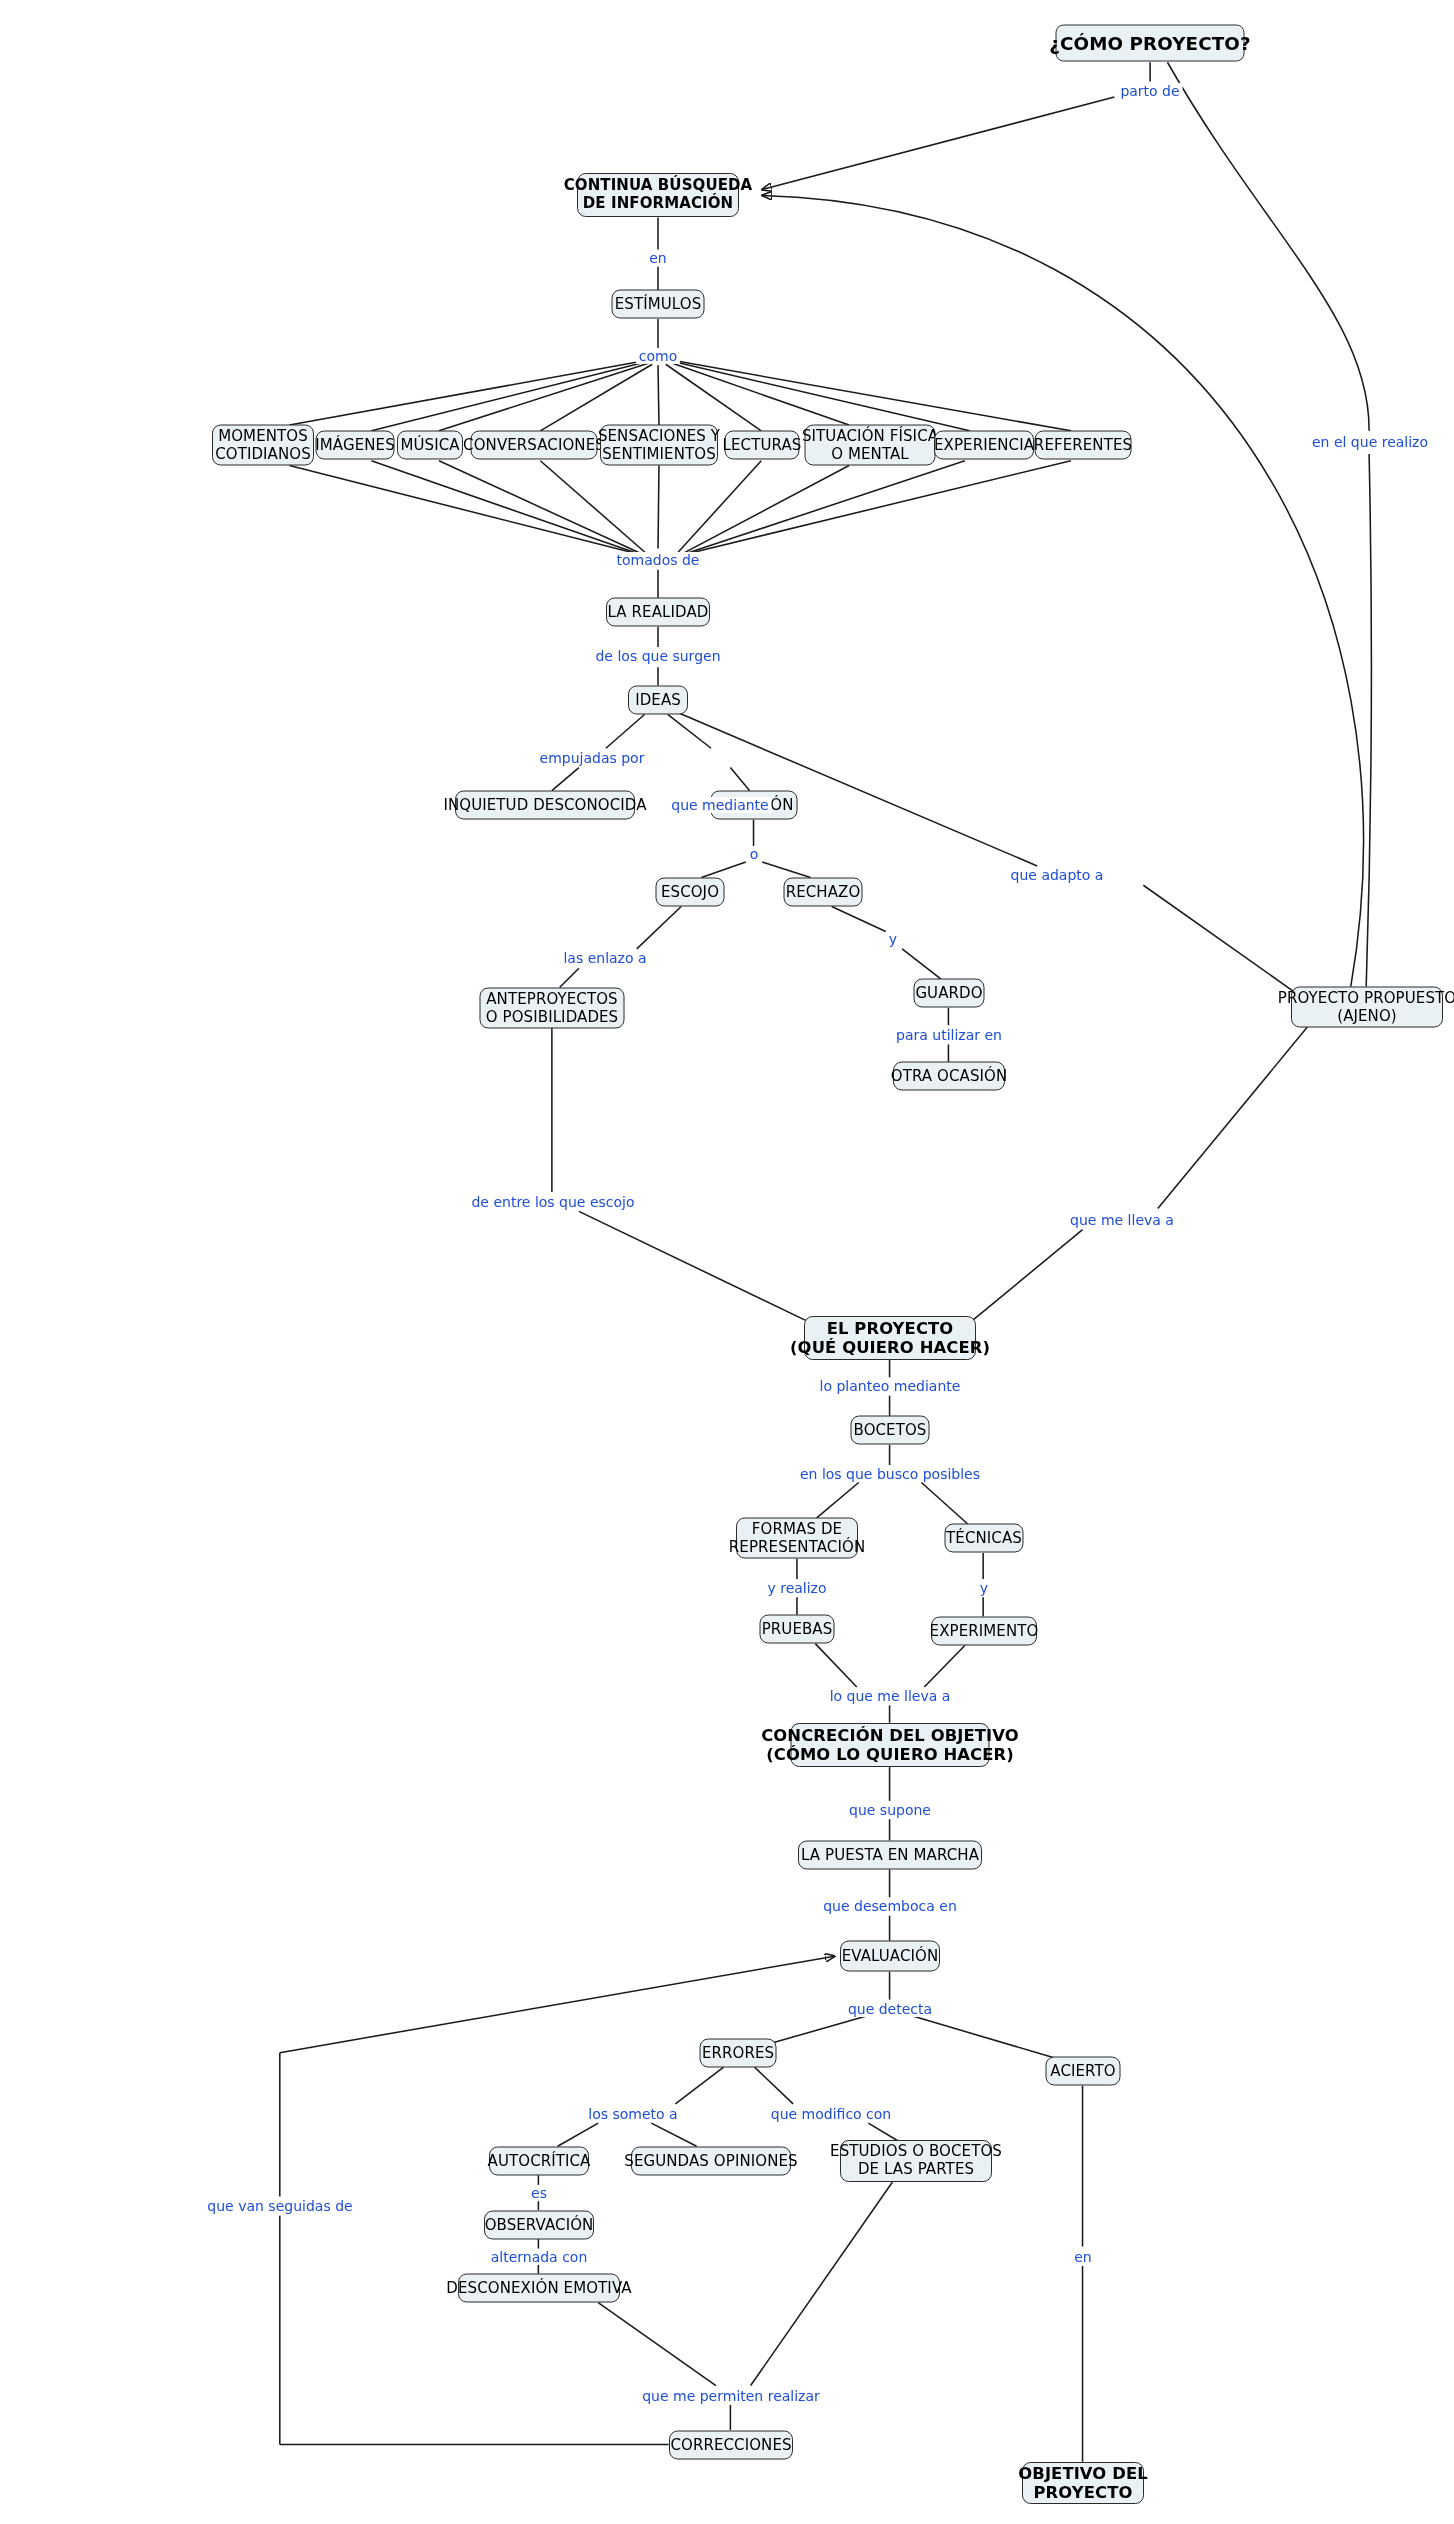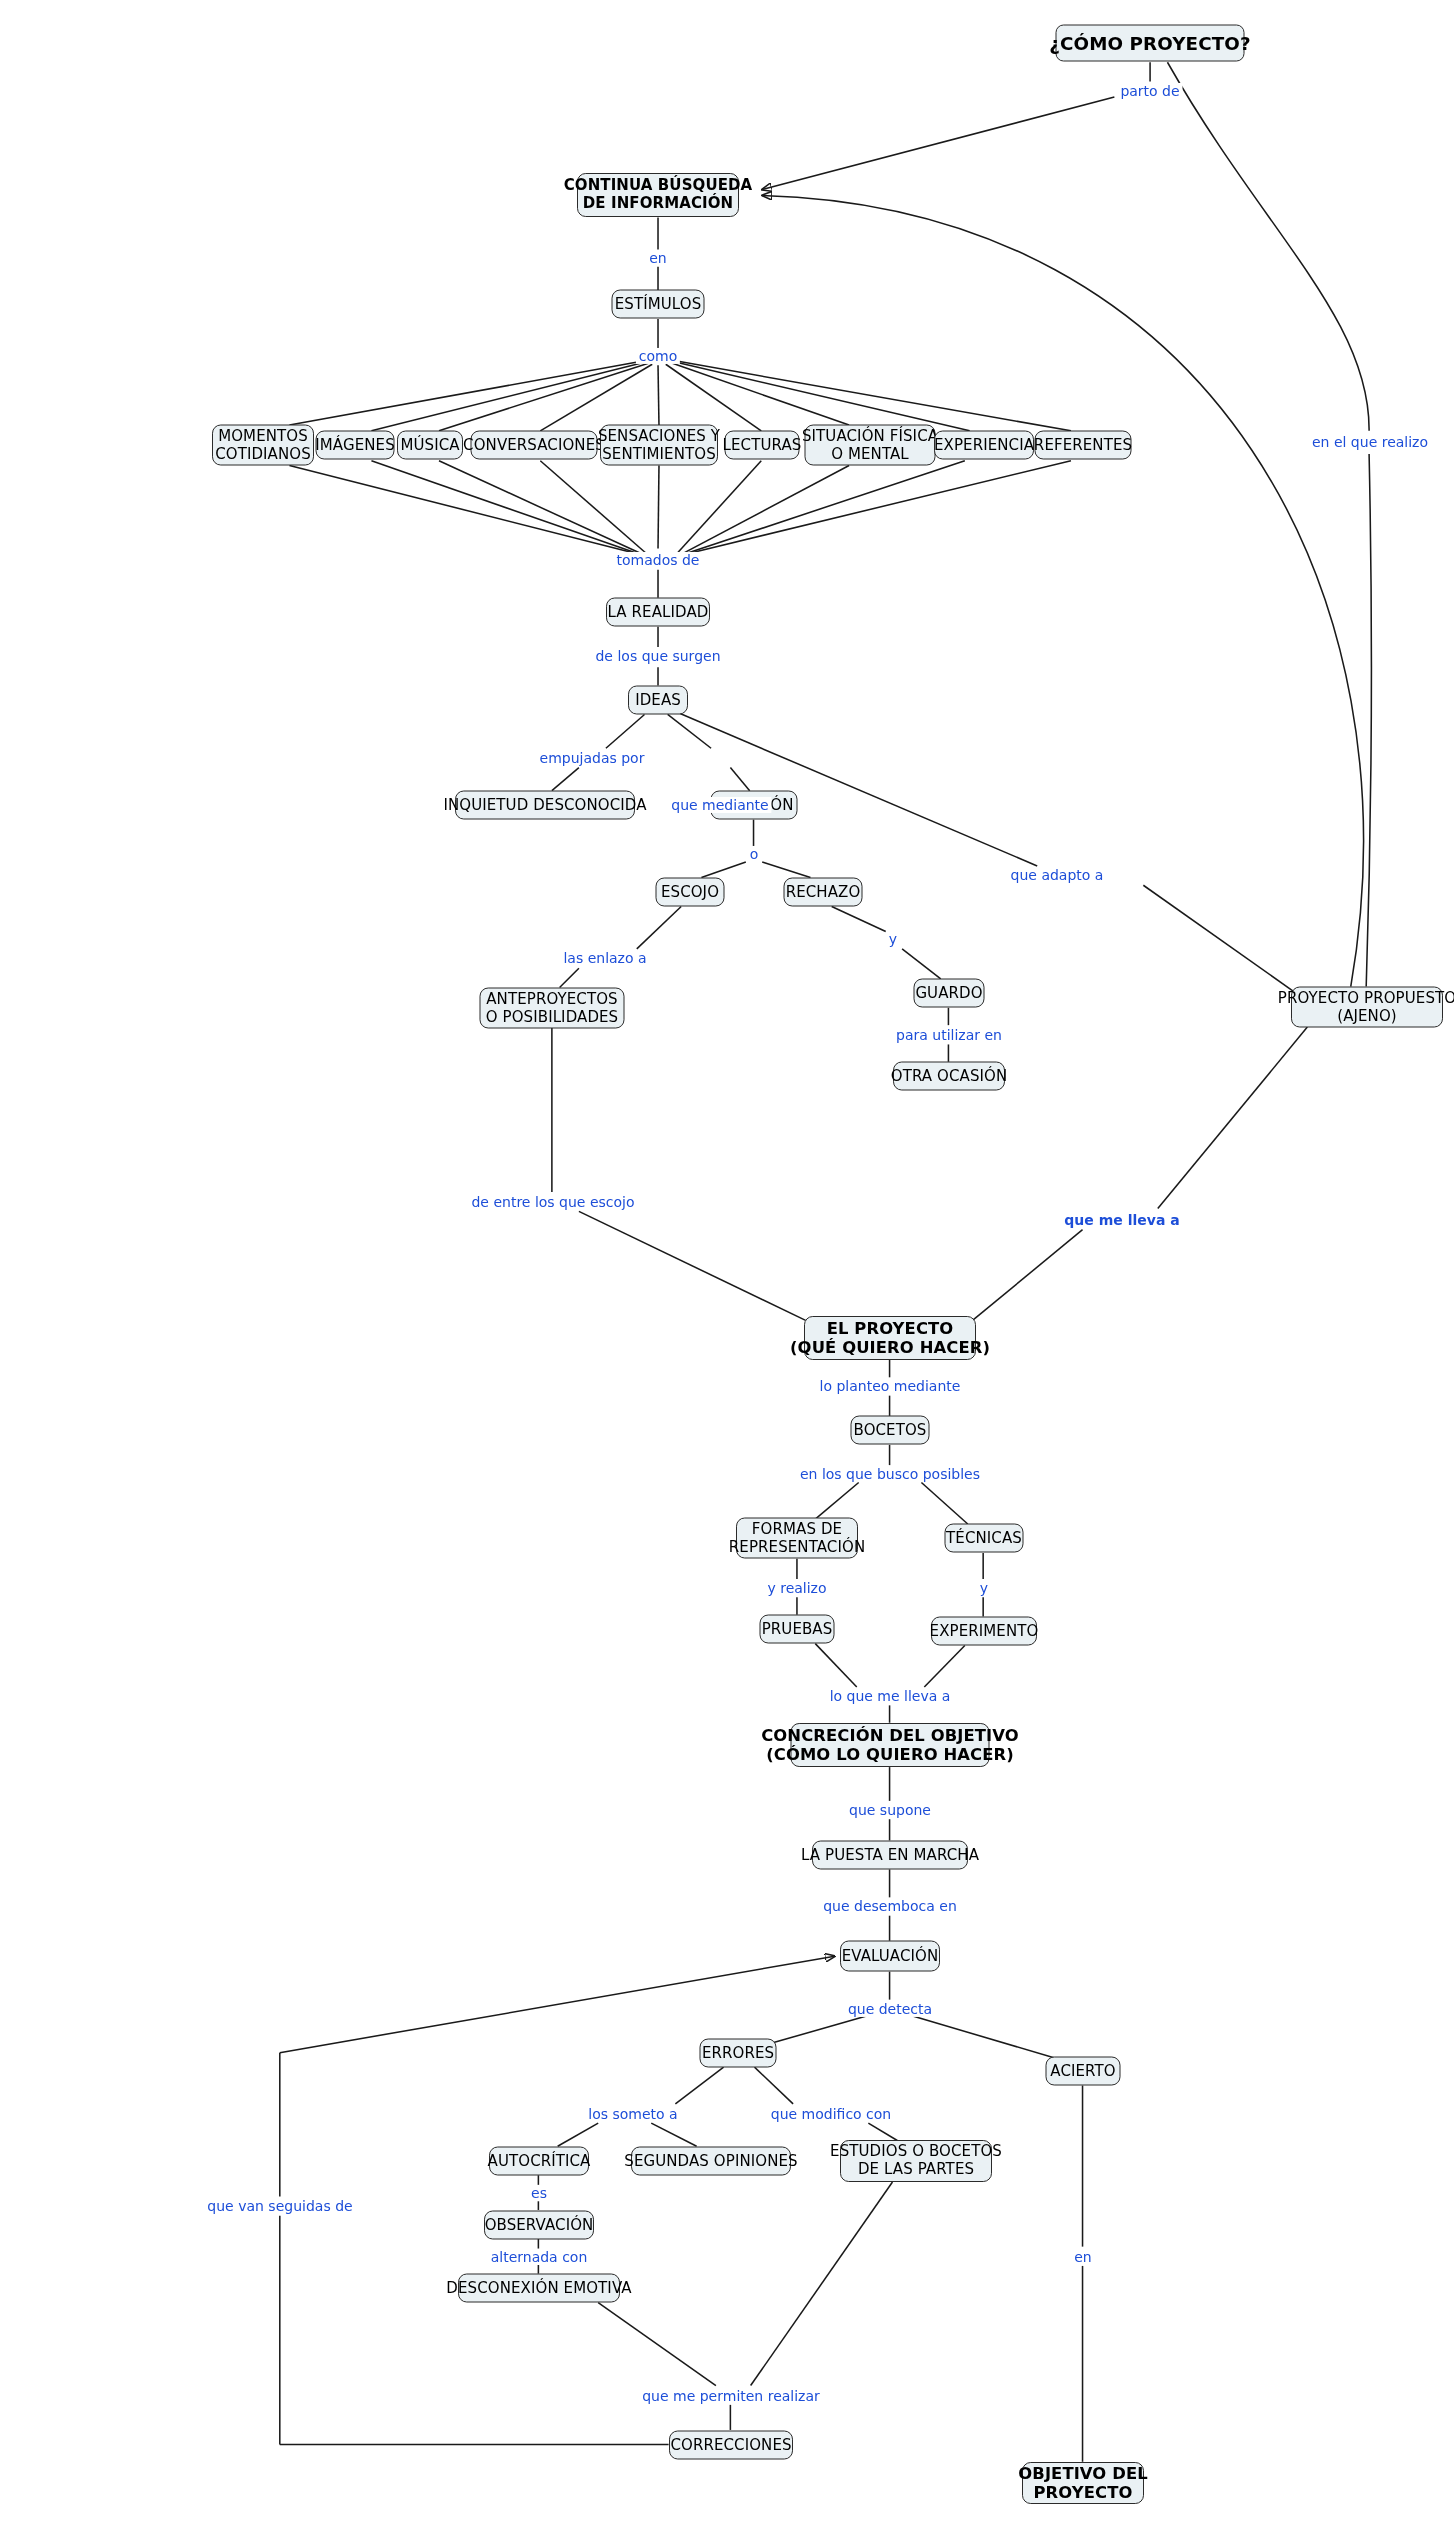--- a/index.html
+++ b/index.html
@@ -223,21 +223,21 @@
       <div class="node big" style="left: 890px; top: 1338px; width: 172px; height: 44px;">EL PROYECTO
 (QUÉ QUIERO HACER)</div>
       <div class="node" style="left: 890px; top: 1430px; width: 79px; height: 29px;">BOCETOS</div>
       <div class="node" style="left: 797px; top: 1538px; width: 122px; height: 41px;">FORMAS DE
 REPRESENTACIÓN</div>
       <div class="node" style="left: 984px; top: 1538px; width: 79px; height: 29px;">TÉCNICAS</div>
       <div class="node" style="left: 797px; top: 1629px; width: 75px; height: 29px;">PRUEBAS</div>
       <div class="node" style="left: 984px; top: 1631px; width: 106px; height: 29px;">EXPERIMENTO</div>
       <div class="node big" style="left: 890px; top: 1745px; width: 199px; height: 44px;">CONCRECIÓN DEL OBJETIVO
 (CÓMO LO QUIERO HACER)</div>
-      <div class="node" style="left: 890px; top: 1855px; width: 156px; height: 29px;">LA PUESTA EN MARCHA</div>
+      <div class="node" style="left: 890px; top: 1855px; width: 184px; height: 29px;">LA PUESTA EN MARCHA</div>
       <div class="node" style="left: 890px; top: 1956px; width: 100px; height: 31px;">EVALUACIÓN</div>
       <div class="node" style="left: 738px; top: 2053px; width: 77px; height: 29px;">ERRORES</div>
       <div class="node" style="left: 1083px; top: 2071px; width: 75px; height: 29px;">ACIERTO</div>
       <div class="node" style="left: 539px; top: 2161px; width: 100px; height: 29px;">AUTOCRÍTICA</div>
       <div class="node" style="left: 711px; top: 2161px; width: 160px; height: 29px;">SEGUNDAS OPINIONES</div>
       <div class="node" style="left: 916px; top: 2161px; width: 152px; height: 42px;">ESTUDIOS O BOCETOS
 DE LAS PARTES</div>
       <div class="node" style="left: 539px; top: 2225px; width: 110px; height: 29px;">OBSERVACIÓN</div>
       <div class="node" style="left: 539px; top: 2288px; width: 162px; height: 29px;">DESCONEXIÓN EMOTIVA</div>
       <div class="node" style="left: 731px; top: 2445px; width: 124px; height: 29px;">CORRECCIONES</div>
@@ -252,21 +252,21 @@
       <div class="lbl" style="left: 658px; top: 560px;">tomados de</div>
       <div class="lbl" style="left: 658px; top: 656px;">de los que surgen</div>
       <div class="lbl" style="left: 592px; top: 758px;">empujadas por</div>
       <div class="lbl" style="left: 720px; top: 758px; margin-top: 47px;">que mediante</div>
       <div class="lbl" style="left: 754px; top: 854px;">o</div>
       <div class="lbl" style="left: 605px; top: 958px;">las enlazo a</div>
       <div class="lbl" style="left: 893px; top: 939px;">y</div>
       <div class="lbl" style="left: 949px; top: 1035px;">para utilizar en</div>
       <div class="lbl" style="left: 1057px; top: 875px;">que adapto a</div>
       <div class="lbl" style="left: 553px; top: 1202px;">de entre los que escojo</div>
-      <div class="lbl" style="left: 1122px; top: 1220px; font-weight: bold;">que me lleva a</div>
+      <div class="lbl" style="left: 1122px; top: 1220px;">que me lleva a</div>
       <div class="lbl" style="left: 890px; top: 1386px;">lo planteo mediante</div>
       <div class="lbl" style="left: 890px; top: 1474px;">en los que busco posibles</div>
       <div class="lbl" style="left: 797px; top: 1588px;">y realizo</div>
       <div class="lbl" style="left: 984px; top: 1588px;">y</div>
       <div class="lbl" style="left: 890px; top: 1696px;">lo que me lleva a</div>
       <div class="lbl" style="left: 890px; top: 1810px;">que supone</div>
       <div class="lbl" style="left: 890px; top: 1906px;">que desemboca en</div>
       <div class="lbl" style="left: 890px; top: 2009px;">que detecta</div>
       <div class="lbl" style="left: 633px; top: 2114px;">los someto a</div>
       <div class="lbl" style="left: 831px; top: 2114px;">que modifico con</div>

